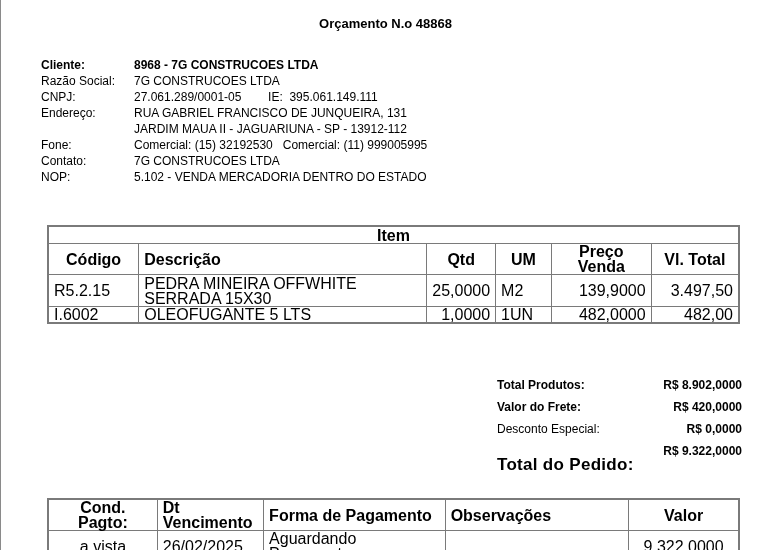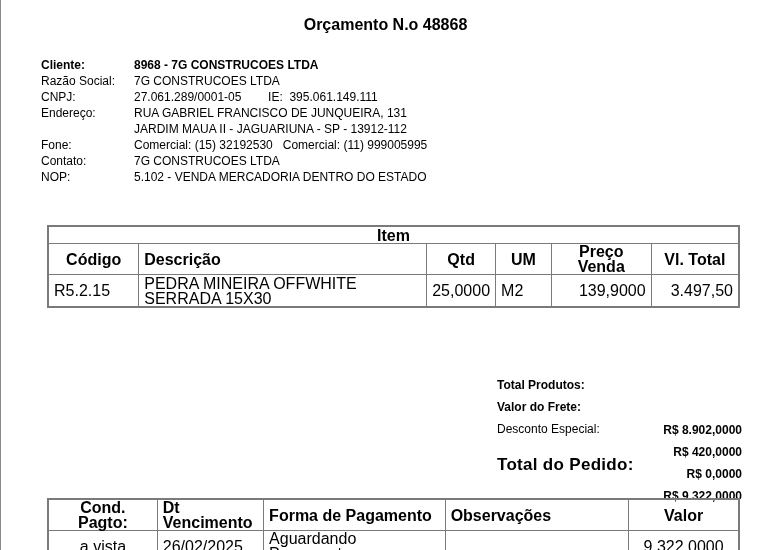--- a/index.html
+++ b/index.html
@@ -2,39 +2,39 @@
 <html><head>
 <meta charset="utf-8">
 <style>
   html, body { margin:0; padding:0; }
   body {
     width:771px; height:550px; position:relative; overflow:hidden;
     background:#ffffff; color:#000;
     font-family:"Liberation Sans", sans-serif; font-size:12px;
   }
   .left-border { position:absolute; left:0; top:0; width:1px; height:550px; background:#8a8a8a; }
-  .title { position:absolute; top:16px; left:0; width:771px; text-align:center; font-weight:bold; font-size:16px; }
+  .title { position:absolute; top:16px; left:0; width:771px; text-align:center; font-weight:bold; font-size:13px; }
   .client { position:absolute; left:41px; top:57px; }
   .crow { display:flex; height:16px; line-height:16px; font-size:12px; }
   .crow .lbl { width:93px; }
   .crow .val { white-space:pre; }
   .bold { font-weight:bold; }
   table { border-collapse:collapse; position:absolute; }
   td, th { border:1px solid #7a7a7a; padding:0 5px; font-size:16px; line-height:15px; }
   .items { left:47px; top:225px; width:693px; border:2px solid #7a7a7a; }
   .items th { font-weight:bold; height:16px; }
   .items td { height:14px; }
   .items .tall td { height:31px; }
   .r { text-align:right; }
   .c { text-align:center; }
   .l { text-align:left; }
   .totals { position:absolute; left:497px; top:377px; width:245px; }
   .trow { display:flex; justify-content:space-between; height:22px; line-height:16px; font-size:12px; }
   .trow .tl { font-weight:bold; }
-  .trow .tv { font-weight:bold;margin-top:45px; }
+  .trow .tv { font-weight:bold; }
   .trow.plain .tl { font-weight:normal; }
   .trow.big .tl { font-size:17px; font-weight:bold; letter-spacing:0.3px;margin-top:12px; }
   .trow.big { height:22px; line-height:20px; }
   .trow.big .tv { line-height:16px; }
   .pay { left:47px; top:498px; width:693px; border:2px solid #7a7a7a; }
   .pay th, .pay td { height:15px; }
 </style>
 </head>
 <body>
 
@@ -99,20 +99,28 @@
     <th class="c">Vl. Total</th>
   </tr>
   <tr class="tall">
     <td>R5.2.15</td>
     <td>PEDRA MINEIRA OFFWHITE SERRADA 15X30</td>
     <td class="r">25,0000</td>
     <td>M2</td>
     <td class="r">139,9000</td>
     <td class="r">3.497,50</td>
   </tr>
+  <tr>
+    <td>I.6002</td>
+    <td>OLEOFUGANTE 5 LTS</td>
+    <td class="r">1,0000</td>
+    <td>1UN</td>
+    <td class="r">482,0000</td>
+    <td class="r">482,00</td>
+  </tr>
 </tbody>
   </table>
 
 <div class="totals">
   <div class="trow">
     <span class="tl">Total Produtos:</span>
     <span class="tv">R$ 8.902,0000</span>
   </div>
   <div class="trow">
     <span class="tl">Valor do Frete:</span>

